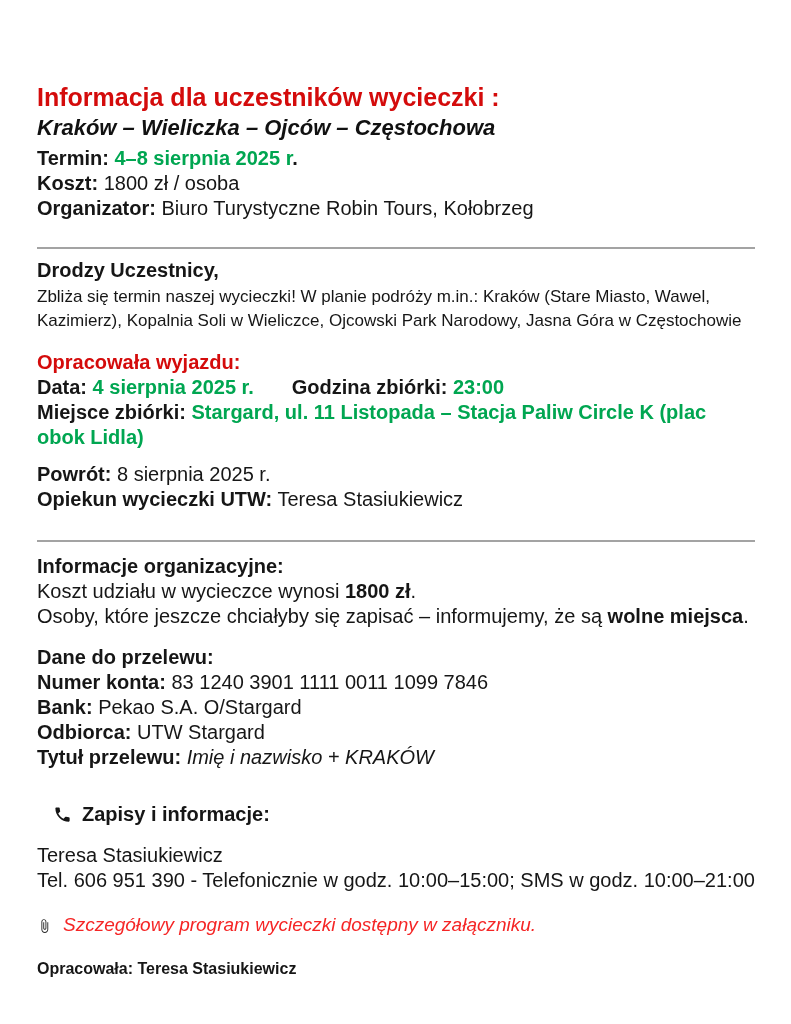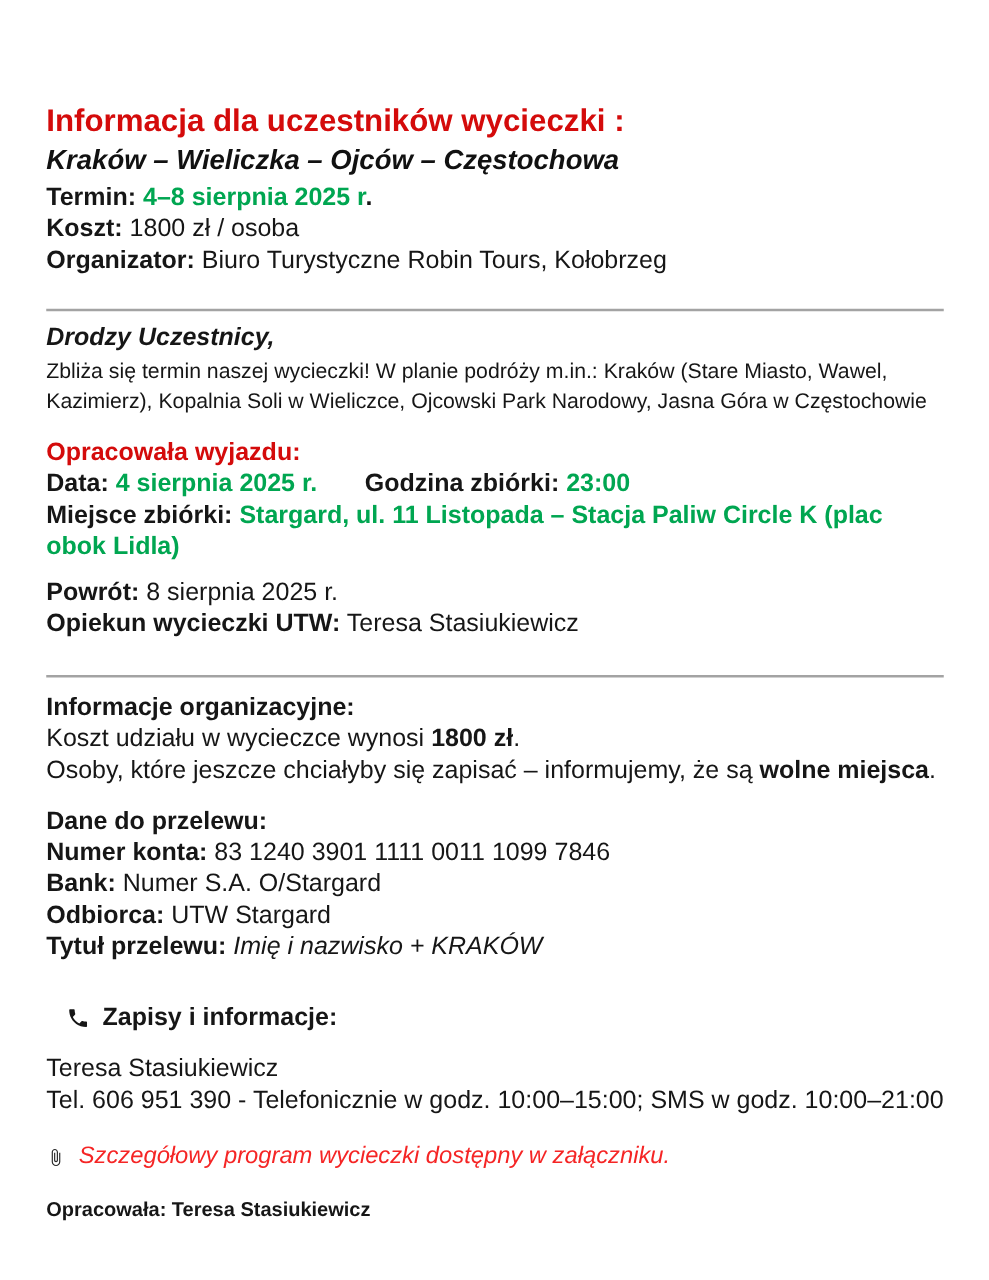--- a/index.html
+++ b/index.html
@@ -36,21 +36,21 @@
   }
   .line { margin: 0; font-size: 20px; line-height: 25px; }
   .rule {
     border: none;
     border-top: 2px solid #a3a3a3;
     margin: 0;
   }
   .rule-1 { margin-top: 26px; margin-bottom: 9px; }
   .rule-2 { margin-top: 28px; margin-bottom: 11px; }
 
-  .greeting-head { margin: 0; font-size: 20px; line-height: 25px; font-weight: bold; font-style: italic; }
+  .greeting-head { margin: 0; font-size: 20px; line-height: 25px; font-weight: bold; }
   .greeting-body {
     margin: 2px 0 16px 0;
     font-size: 17px;
     line-height: 24px;
   }
   .section-head { margin: 0; font-size: 20px; line-height: 26px; font-weight: bold; }
   .gap-sm { height: 12px; }
   .gap-md { height: 15px; }
   .gap-lg { height: 20px; }
   .time-label { margin-left: 38px; }
@@ -115,21 +115,21 @@
   <hr class="rule rule-2">
 
   <p class="section-head">Informacje organizacyjne:</p>
   <p class="line"><span>Koszt udziału w wycieczce wynosi</span> <span class="b">1800 zł</span><span>.</span></p>
   <p class="line"><span>Osoby, które jeszcze chciałyby się zapisać – informujemy, że są</span> <span class="b">wolne miejsca</span><span>.</span></p>
 
   <div class="gap-md"></div>
 
   <p class="section-head">Dane do przelewu:</p>
   <p class="line"><span class="b">Numer konta:</span> <span>83 1240 3901 1111 0011 1099 7846</span></p>
-  <p class="line"><span class="b">Bank:</span> <span>Numer S.A. O/Stargard</span></p>
+  <p class="line"><span class="b">Bank:</span> <span>Pekao S.A. O/Stargard</span></p>
   <p class="line"><span class="b">Odbiorca:</span> <span>UTW Stargard</span></p>
   <p class="line"><span class="b">Tytuł przelewu:</span> <span class="i">Imię i nazwisko + KRAKÓW</span></p>
 
   <div class="gap-md"></div>
 
   <p class="contact-head">
     <span class="icon">
       <svg width="19" height="19" viewBox="0 0 24 24" fill="#161616" xmlns="http://www.w3.org/2000/svg">
         <path d="M6.62 10.79c1.44 2.83 3.76 5.14 6.59 6.59l2.2-2.2c.27-.27.67-.36 1.02-.24 1.12.37 2.33.57 3.57.57.55 0 1 .45 1 1V20c0 .55-.45 1-1 1-9.39 0-17-7.61-17-17 0-.55.45-1 1-1h3.5c.55 0 1 .45 1 1 0 1.25.2 2.45.57 3.57.11.35.03.74-.25 1.02l-2.2 2.2z"></path>
       </svg>

